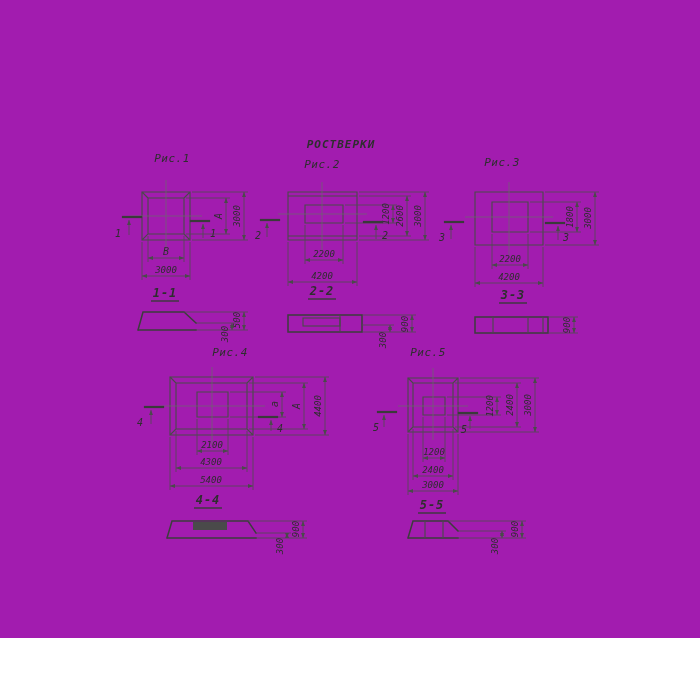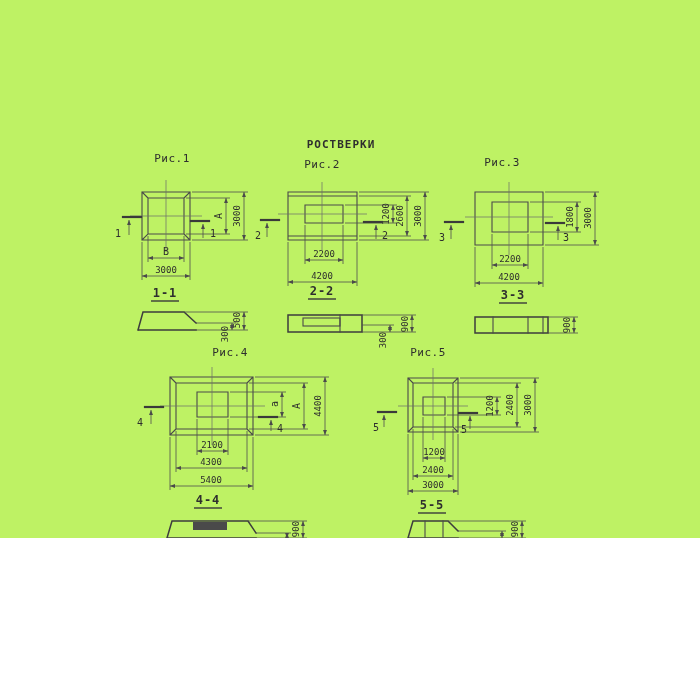--- a/index.html
+++ b/index.html
@@ -1,16 +1,16 @@
 <!DOCTYPE html>
 <html><head>
 <meta charset="utf-8">
 <style>
   html,body{margin:0;padding:0;background:#ffffff;}
-  .page{width:700px;height:538px;background:#bef264;position:relative;overflow:hidden;}
+  .page{width:700px;height:638px;background:#a21caf;position:relative;overflow:hidden;font-style:italic;}
   svg{display:block;}
   text{font-family:"DejaVu Sans Mono","Liberation Mono",monospace;fill:#2e2e2e;}
   .t9{font-size:9px;}
   .t10{font-size:10px;}
   .t11{font-size:11px;letter-spacing:0.5px;}
   .t12{font-size:12px;font-weight:bold;letter-spacing:1px;}
   .ttl{font-size:11px;font-weight:bold;letter-spacing:1px;}
   .ln{stroke:#4a4a4a;stroke-width:1.1;fill:none;stroke-linecap:square;}
   .thin{stroke:#6a6a6a;stroke-width:0.7;fill:none;}
   .dim{stroke:#4f4f4f;stroke-width:0.8;fill:none;}

